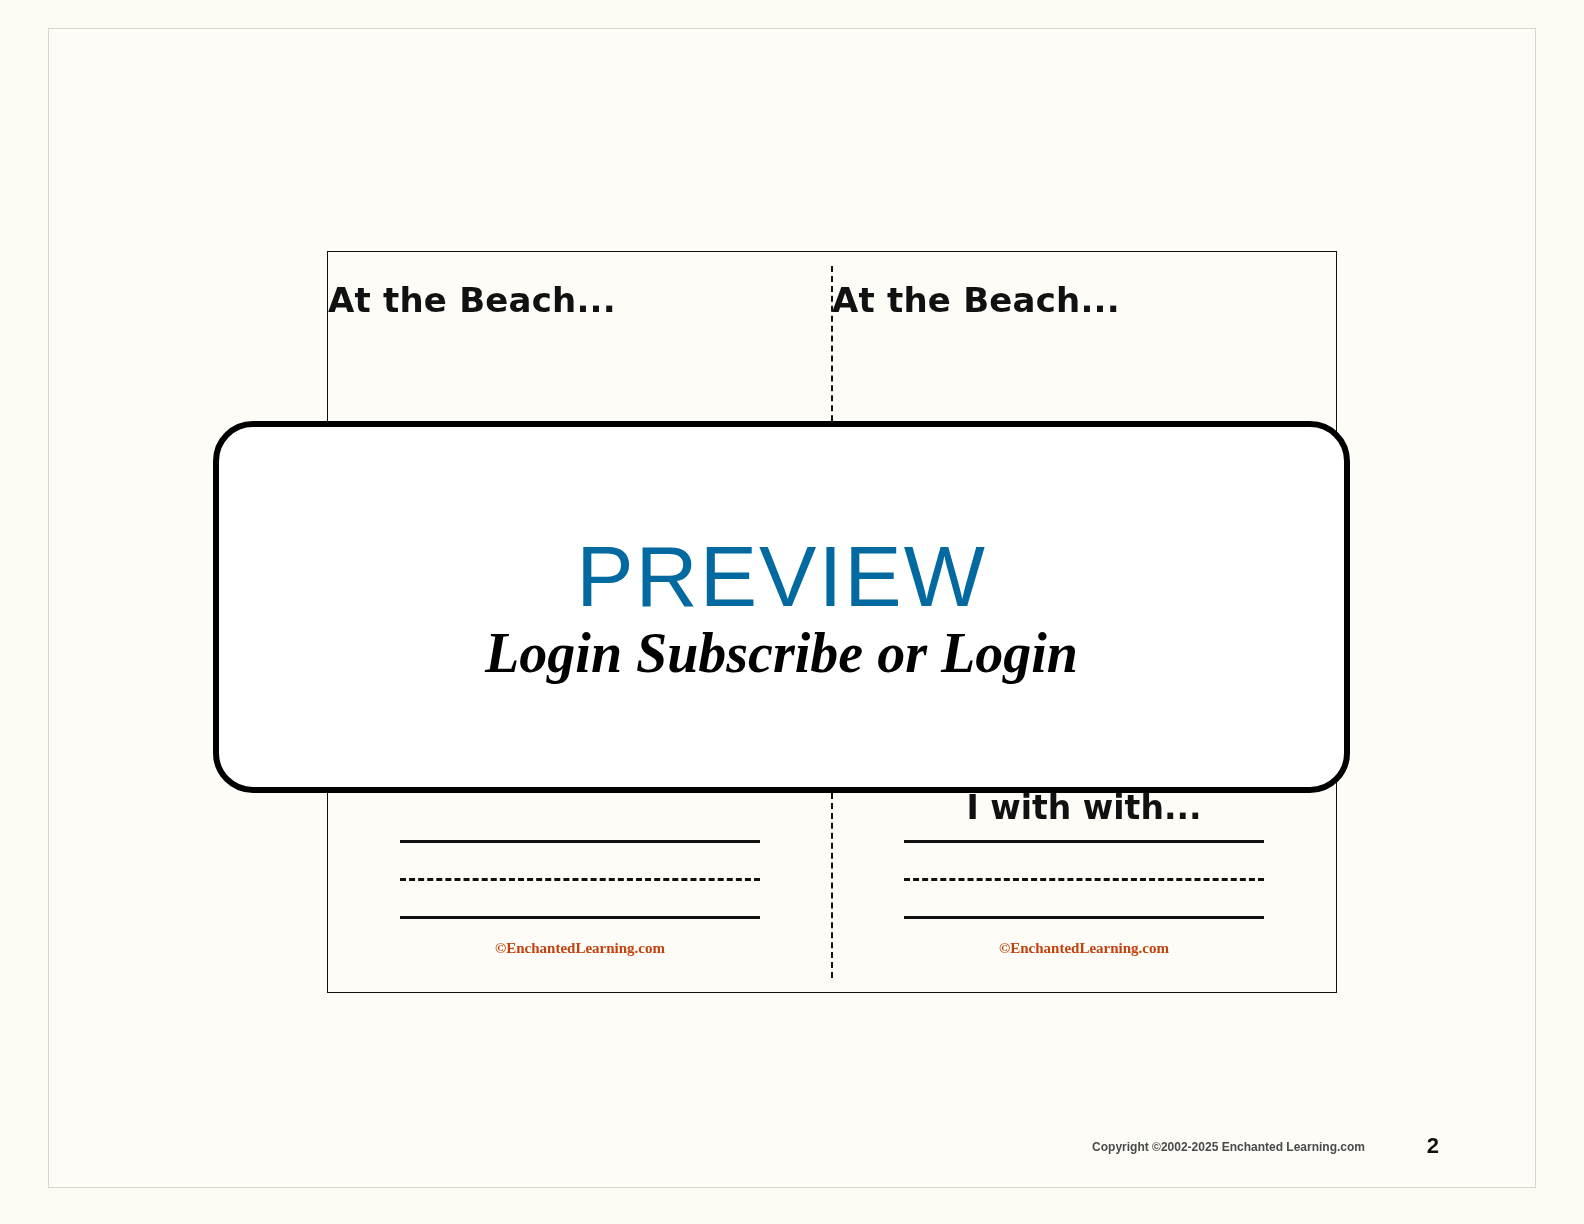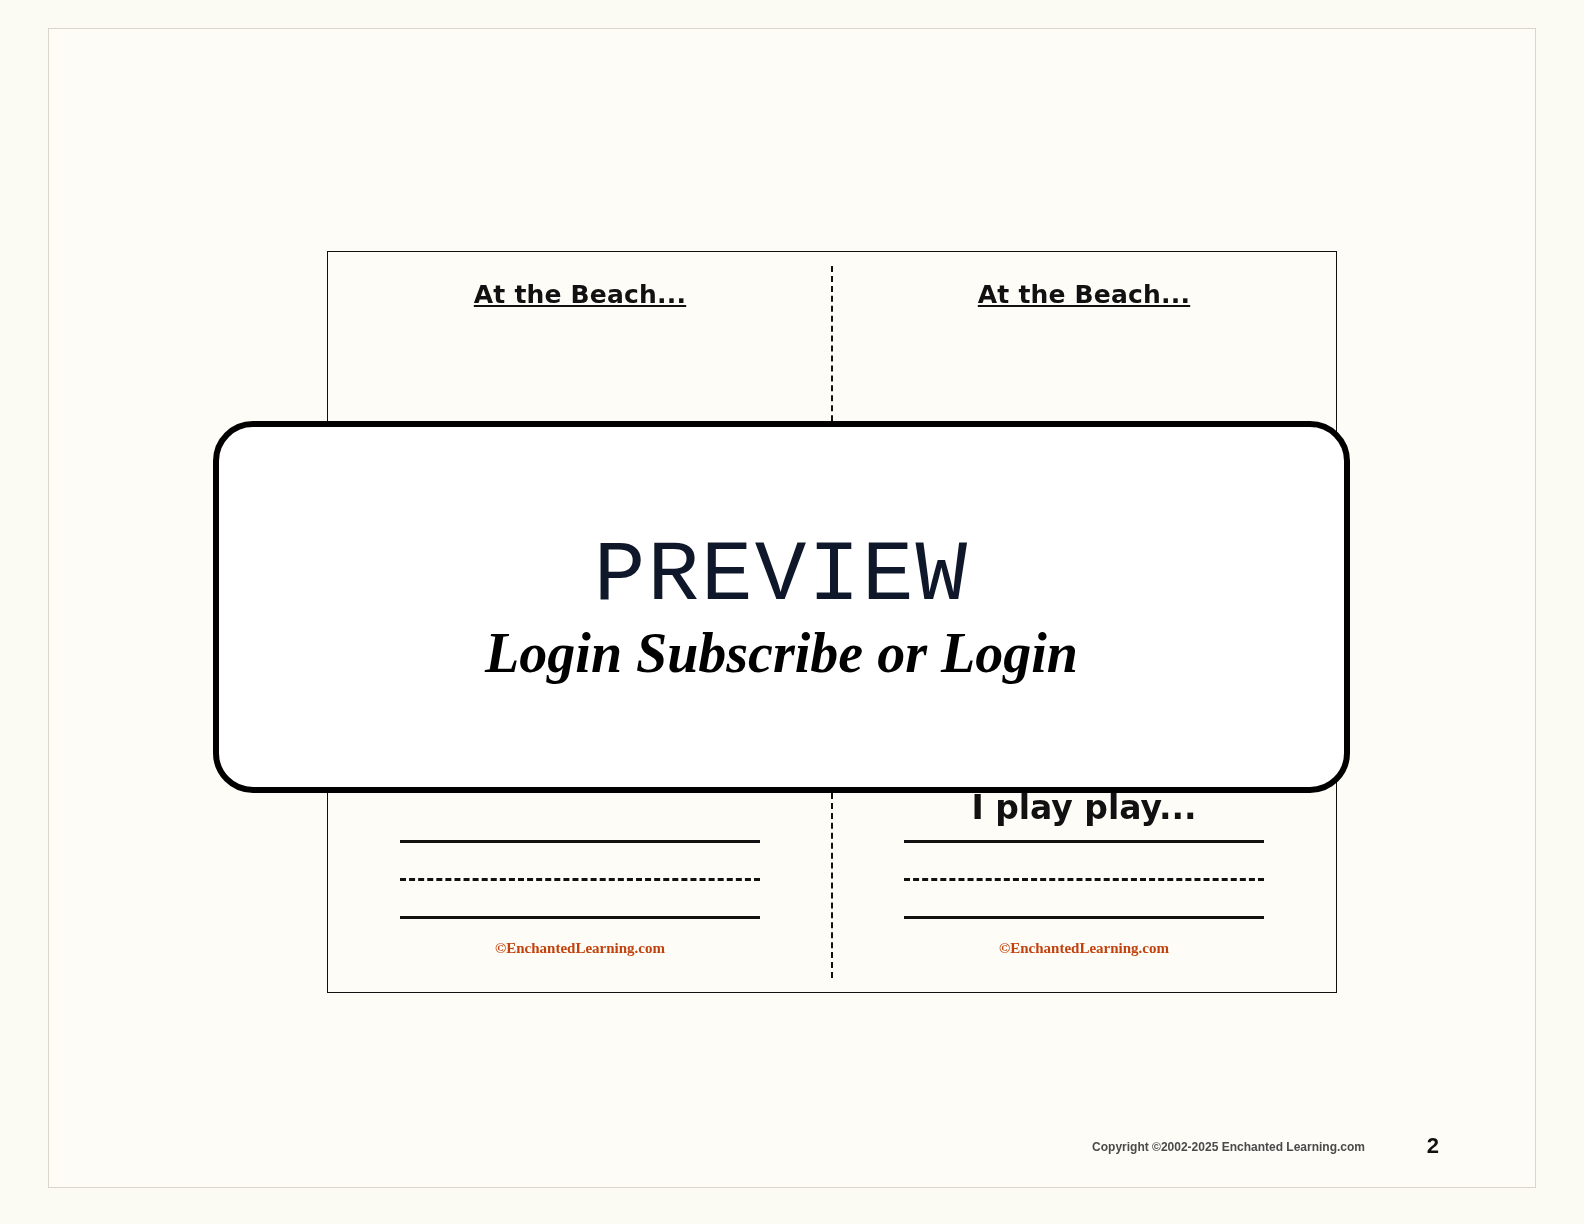--- a/index.html
+++ b/index.html
@@ -58,27 +58,25 @@
     box-sizing: border-box;
   }
   .half.left { left: 0; }
   .half.right { left: 50%; }
 
   .page-heading {
     position: absolute;
     top: 28px;
     left: 0;
     right: 0;
-    text-align: center;
     font-family: "DejaVu Sans", sans-serif;
-    font-size: 25px;
+    font-size: 34px;
     font-weight: 700;
     color: #111111;
     letter-spacing: 0.2px;
-    text-decoration: underline;
   }
 
   .sentence {
     position: absolute;
     top: 536px;
     left: 0;
     right: 0;
     text-align: center;
     font-family: "DejaVu Sans", sans-serif;
     font-size: 33px;
@@ -132,25 +130,25 @@
     background: #ffffff;
     border: 6px solid #000000;
     border-radius: 40px;
     box-sizing: border-box;
     display: flex;
     flex-direction: column;
     align-items: center;
     justify-content: center;
   }
   .preview-title {
-    font-family: Liberation Mono, monospace;
+    font-family: Liberation Sans, sans-serif;
     font-size: 86px;
     font-weight: 400;
     letter-spacing: 2px;
-    color: #0f172a;
+    color: #0369a1;
     line-height: 1.05;
     margin-bottom: 2px;
   }
   .preview-sub {
     font-family: "Liberation Serif", serif;
     font-style: italic;
     font-size: 56px;
     font-weight: 700;
     color: #000000;
     line-height: 1.05;
@@ -196,21 +194,21 @@
         <div class="rule-dashed"></div>
         <div class="rule-solid bottom"></div>
       </div>
 
       <div class="credit">©EnchantedLearning.com</div>
     </div>
 
     <div class="half right">
       <div class="page-heading">At the Beach...</div>
 
-      <div class="sentence">I play play...</div>
+      <div class="sentence">I with with...</div>
 
       <div class="rules">
         <div class="rule-solid top"></div>
         <div class="rule-dashed"></div>
         <div class="rule-solid bottom"></div>
       </div>
 
       <div class="credit">©EnchantedLearning.com</div>
     </div>
 

